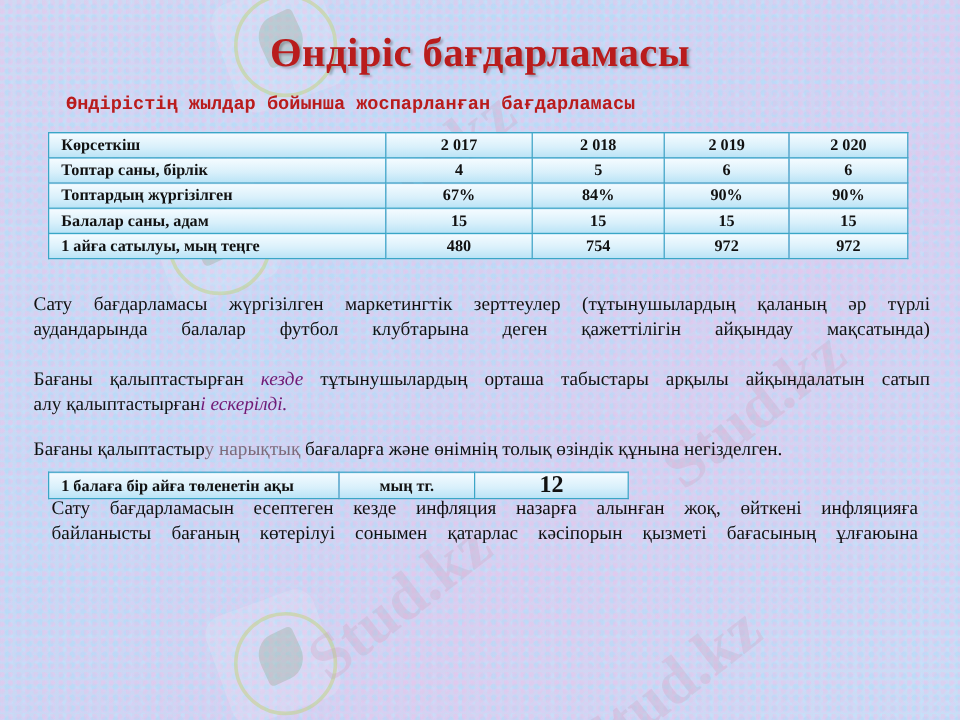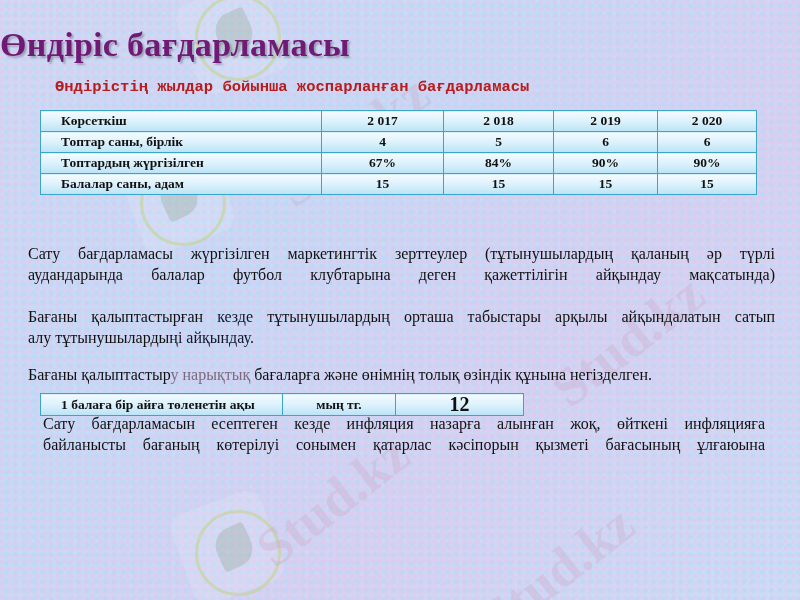--- a/index.html
+++ b/index.html
@@ -28,49 +28,49 @@
     content: ""; position: absolute; left: 18px; top: 14px; width: 36px; height: 40px;
     background: rgba(120,150,110,0.25); border-radius: 50% 10% 50% 10%;
     transform: rotate(-25deg);
   }
   .logo-box {
     position: absolute; width: 95px; height: 95px; border-radius: 16px;
     background: rgba(255,255,255,0.12); transform: rotate(-20deg); pointer-events: none;
   }
   h1 {
     position: absolute; left: 0; width: 800px; top: 26px; margin: 0;
-    font-family: "Liberation Serif", serif; font-size: 34px;
-    font-weight: bold; color: #701a75; text-shadow: 2px 2px 2px rgba(0,0,0,0.25);
+    text-align: center; font-family: "Liberation Serif", serif; font-size: 34px;
+    font-weight: bold; color: #b91c1c; text-shadow: 2px 2px 2px rgba(0,0,0,0.25);
     letter-spacing: 0.3px;
   }
   .subtitle {
     position: absolute; left: 55px; top: 78px; margin: 0;
     font-family: Liberation Mono, monospace; font-size: 15.5px; font-weight: bold;
     color: #b91c1c;
   }
   table.grid {
     position: absolute; border-collapse: collapse; table-layout: fixed;
     font-family: "Liberation Serif", serif; font-weight: bold; font-size: 13.5px; color: #111;
   }
   table.grid td {
     border: 1px solid #3aa6c6;
     background: linear-gradient(to bottom, #f4fbff 0%, #d9f0fb 55%, #b9e3f6 100%);
-    padding: 0 20px; height: 20px; line-height: 20px; white-space: nowrap; overflow: hidden;
+    padding: 0 10px; height: 20px; line-height: 20px; white-space: nowrap; overflow: hidden;
   }
   table.grid td.c { text-align: center; }
   #main-table { left: 40px; top: 110px; width: 716px; }
   #fee-table { left: 40px; top: 393px; width: 483px; }
   #fee-table td { height: 21px; line-height: 21px; margin-left: 28px; }
   .para {
     position: absolute; margin: 0; font-family: "Liberation Serif", serif; font-size: 16px;
     color: #111; line-height: 21px; text-align: justify;
   }
   .para .line { display: block; text-align: justify; text-align-last: justify; }
   .para .line.last { text-align-last: left; }
-  .faded { color: #0f172a; }
+  .faded { color: #701a75; font-style: italic; }
   .faded2 { color: #7d6a7a; }
 </style>
 </head>
 <body>
 
 <div class="logo-box" style="left:185px;top:-10px;"></div>
 <div class="logo" style="left:195px;top:-5px;"></div>
 <div class="logo-box" style="left:130px;top:150px;"></div>
 <div class="logo" style="left:140px;top:160px;"></div>
 <div class="logo-box" style="left:180px;top:500px;"></div>
@@ -113,31 +113,38 @@
     <td class="c">90%</td>
     <td class="c">90%</td>
   </tr>
   <tr>
     <td>Балалар саны, адам</td>
     <td class="c">15</td>
     <td class="c">15</td>
     <td class="c">15</td>
     <td class="c">15</td>
   </tr>
+  <tr>
+    <td>1 айға  сатылуы, мың теңге</td>
+    <td class="c">480</td>
+    <td class="c">754</td>
+    <td class="c">972</td>
+    <td class="c">972</td>
+  </tr>
 </tbody>
   </table>
 
 <div class="para" style="left:28px;top:243px;width:747px;">
   <span class="line">Сату бағдарламасы жүргізілген маркетингтік зерттеулер (тұтынушылардың қаланың әр түрлі</span>
   <span class="line">аудандарында балалар футбол клубтарына деген қажеттілігін айқындау мақсатында)</span>
 </div>
 
 <div class="para" style="left:28px;top:306px;width:747px;">
   <span class="line"><span>Бағаны қалыптастырған</span><span class="faded"> кезде </span><span>тұтынушылардың орташа табыстары арқылы айқындалатын сатып</span></span>
-  <span class="line last"><span>алу тұтынушылардың</span><span class="faded">і айқындау.</span></span>
+  <span class="line last"><span>алу қалыптастырған</span><span class="faded">і ескерілді.</span></span>
 </div>
 
 <div class="para" style="left:28px;top:364px;width:747px;">
   <span class="line last"><span>Бағаны қалыптастыр</span><span class="faded2">у нарықтық</span><span> бағаларға және өнімнің толық өзіндік құнына негізделген.</span></span>
 </div>
 
 <table class="grid" id="fee-table">
   <colgroup>
     <col style="width:242px">
       <col style="width:113px">

